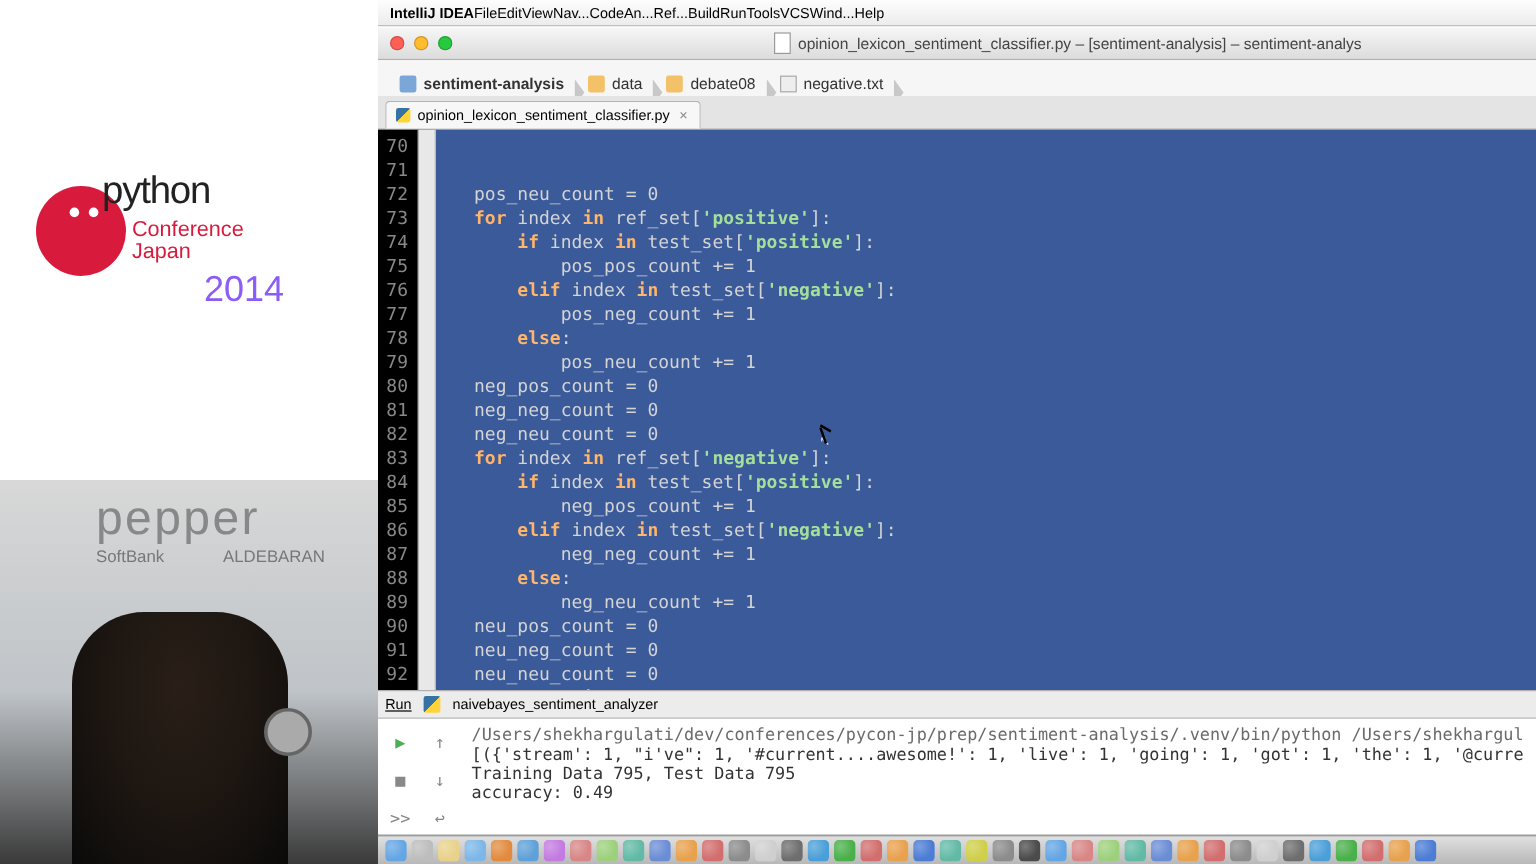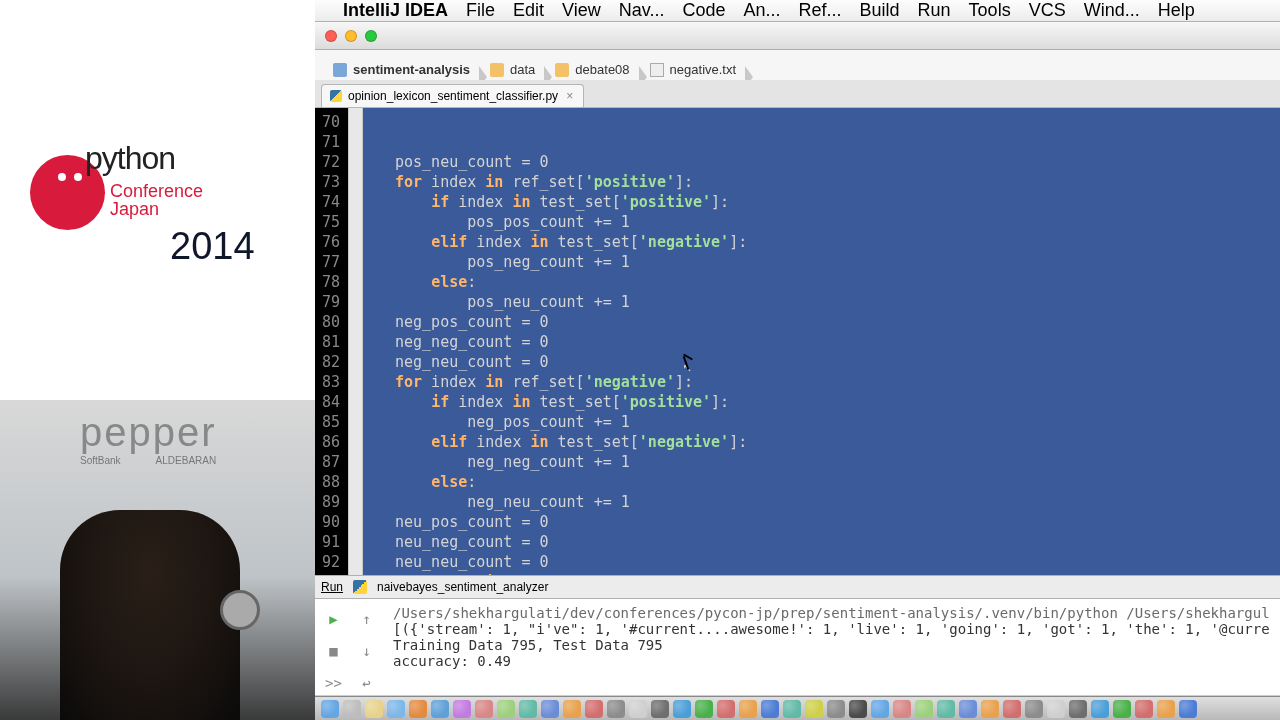--- a/index.html
+++ b/index.html
@@ -48,42 +48,42 @@
     top: 10px; left: 55px;
   }
   .conf-logo .conf {
     font-size: 18px;
     color: #d81b3d;
     position:absolute;
     top: 52px; left: 80px;
     line-height: 1;
   }
   .conf-logo .year {
-    font-size: 38px;
-    color:#0f172a;
+    font-size: 30px;
+    color:#8b5cf6;
     font-weight:300;
     position:absolute;
     top:95px; left:140px;
   }
   .webcam {
     position:absolute;
     bottom:0; left:0;
     width:315px; height:320px;
     background: linear-gradient(180deg, #d8d8d8 0%, #bfc4c8 55%, #3a3a3a 100%);
     overflow:hidden;
   }
   .webcam .pepper {
     position:absolute; top:10px; left:80px;
     font-size:40px; color:#888; font-weight:300;
     letter-spacing:2px;
   }
   .webcam .sponsor {
     position:absolute; top:55px; left:80px;
-    display:flex; gap:35px;
-    font-size:10px; color:#777;
+    display:flex; gap:49px;
+    font-size:14px; color:#777;
   }
   .webcam .person {
     position:absolute;
     bottom:0; left:60px;
     width:180px; height:210px;
     background: radial-gradient(ellipse at 50% 30%, #2a1f18 0%, #1a1410 60%, #0a0a0a 100%);
     border-radius: 60px 60px 0 0;
   }
   .webcam .mic {
     position:absolute;
@@ -94,22 +94,22 @@
     border:3px solid #666;
   }
 
   
   .menubar {
     position:absolute;
     left:315px; top:0; right:0; height:22px;
     background: linear-gradient(180deg,#fdfdfd,#ececec);
     border-bottom:1px solid #b0b0b0;
     display:flex; align-items:center;
-    padding:0 10px; gap:18px;
-    font-size:18px;
+    padding:0 10px; 
+    font-size:12px;
   }
   .menubar .apple { font-size:14px; }
   .menubar .appname { font-weight:700; }
   .menubar .item { cursor:default; }
 
   
   .titlebar {
     position:absolute;
     left:315px; top:22px; right:0; height:28px;
     background: linear-gradient(180deg,#f6f6f6,#dcdcdc);
@@ -298,20 +298,24 @@
   <span class="item">VCS</span>
   <span class="item">Wind...</span>
   <span class="item">Help</span>
 </div>
 
 <div class="titlebar">
   <div class="traffic">
     <div class="dot r"></div>
     <div class="dot y"></div>
     <div class="dot g"></div>
+  </div>
+  <div class="wt">
+    <span class="fileicon"></span>
+    <span>opinion_lexicon_sentiment_classifier.py – [sentiment-analysis] – sentiment-analys</span>
   </div>
 </div>
 
 <div class="breadcrumbs" id="bcs">
     <div class="crumb">
       <span class="crumb-ic ic-proj"></span>
       <span style="font-weight: 700;">sentiment-analysis</span>
     </div>
     <div class="crumb">
       <span class="crumb-ic ic-fold"></span>

